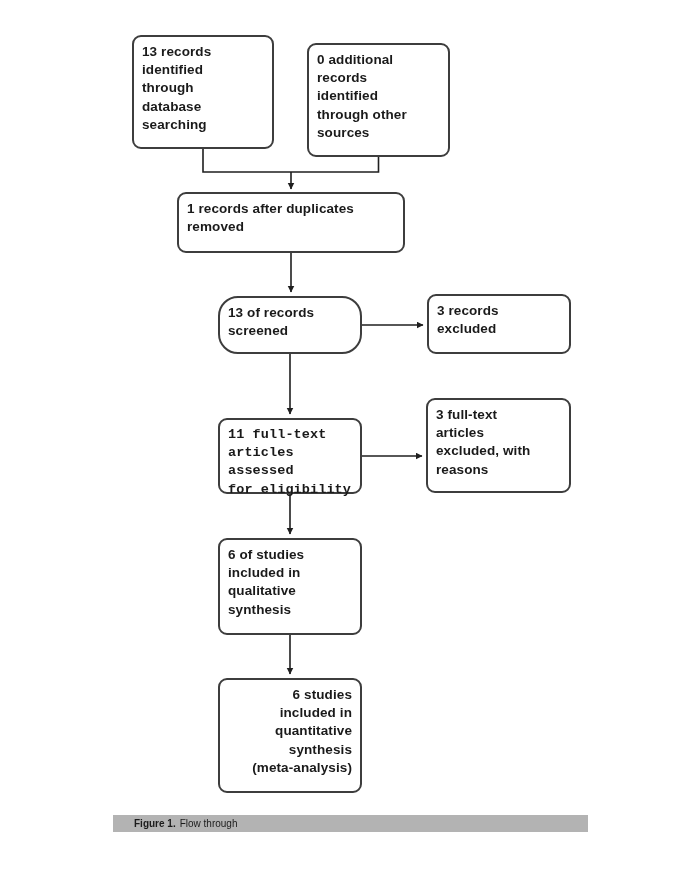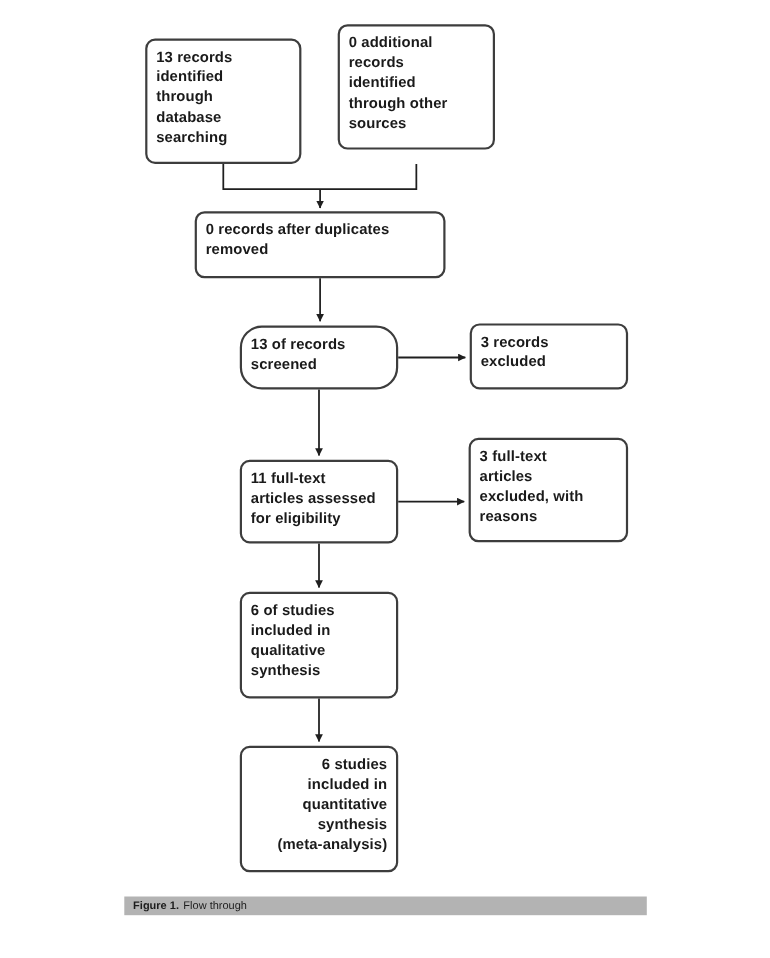--- a/index.html
+++ b/index.html
@@ -24,36 +24,36 @@
     border-radius: 9px;
     padding: 6px 8px;
     font-size: 13.5px;
     font-weight: 600;
     line-height: 1.35;
     color: #1a1a1a;
     white-space: pre-line;
     letter-spacing: 0.1px;
   }
   .n1 { left: 132px; top: 35px;  width: 142px; height: 114px; }
-  .n2 { left: 307px; top: 22px;  width: 143px; height: 114px; }
+  .n2 { left: 307px; top: 43px;  width: 143px; height: 114px; }
   .n3 { left: 177px; top: 192px; width: 228px; height: 61px;  }
   .n4 { left: 218px; top: 296px; width: 144px; height: 58px; border-radius: 20px;  }
   .n5 { left: 427px; top: 294px; width: 144px; height: 60px;  }
-  .n6 { left: 218px; top: 418px; width: 144px; height: 76px;  }
+  .n6 { left: 218px; top: 418px; width: 144px; height: 76px; font-family: Liberation Mono, monospace;  }
   .n7 { left: 426px; top: 398px; width: 145px; height: 95px;  }
   .n8 { left: 218px; top: 538px; width: 144px; height: 97px;  }
   .n9 { left: 218px; top: 678px; width: 144px; height: 115px; text-align: right; }
   .caption-bar {
     position: absolute;
     left: 113px; top: 815px;
     width: 475px; height: 17px;
     background: #b3b3b3;
     display: flex;
     align-items: center;
-    padding-left: 8px;
+    padding-left: 21px;
     font-size: 10px;
     color: #1c1c1c;
   }
   .caption-label { font-weight: bold; margin-right: 4px; }
 </style>
 </head>
 <body>
 
 <div class="page">
 
@@ -85,21 +85,21 @@
 through
 database
 searching</div>
 
   <div class="node n2">0 additional
 records
 identified
 through other
 sources</div>
 
-  <div class="node n3">0 records after duplicates
+  <div class="node n3">1 records after duplicates
 removed</div>
 
   <div class="node n4">13 of records
 screened</div>
 
   <div class="node n5">3 records
 excluded</div>
 
   <div class="node n6">11 full-text
 articles assessed

